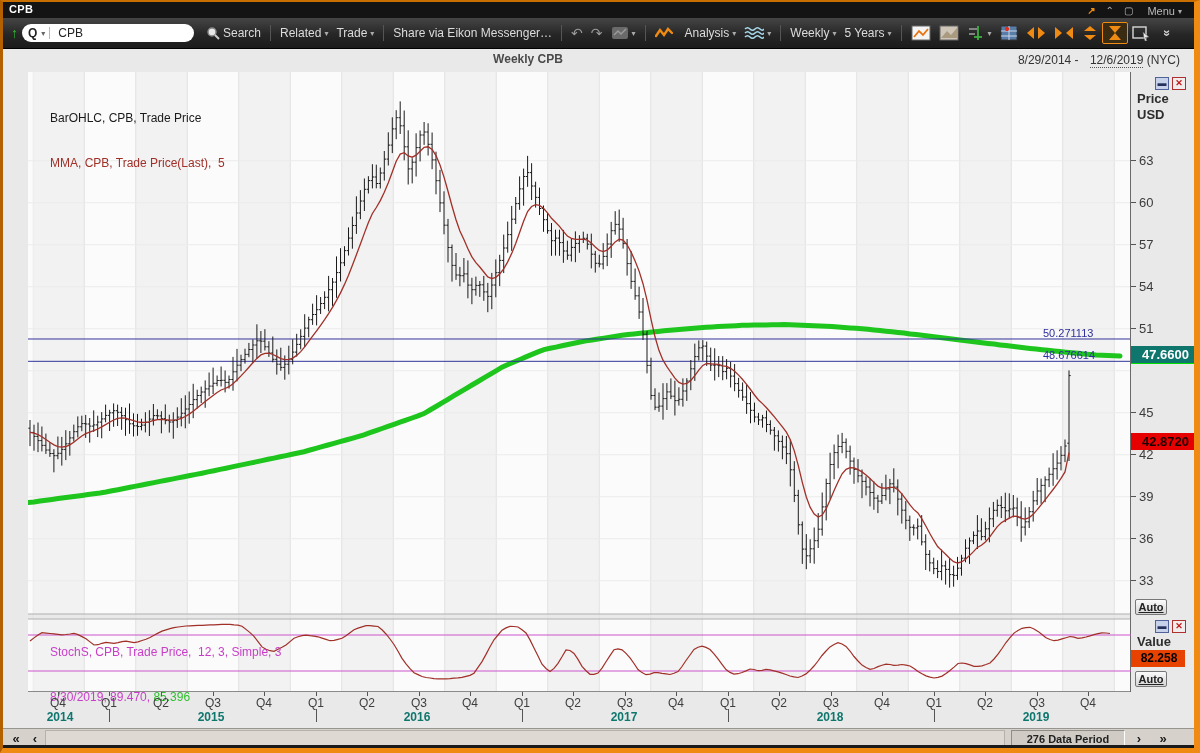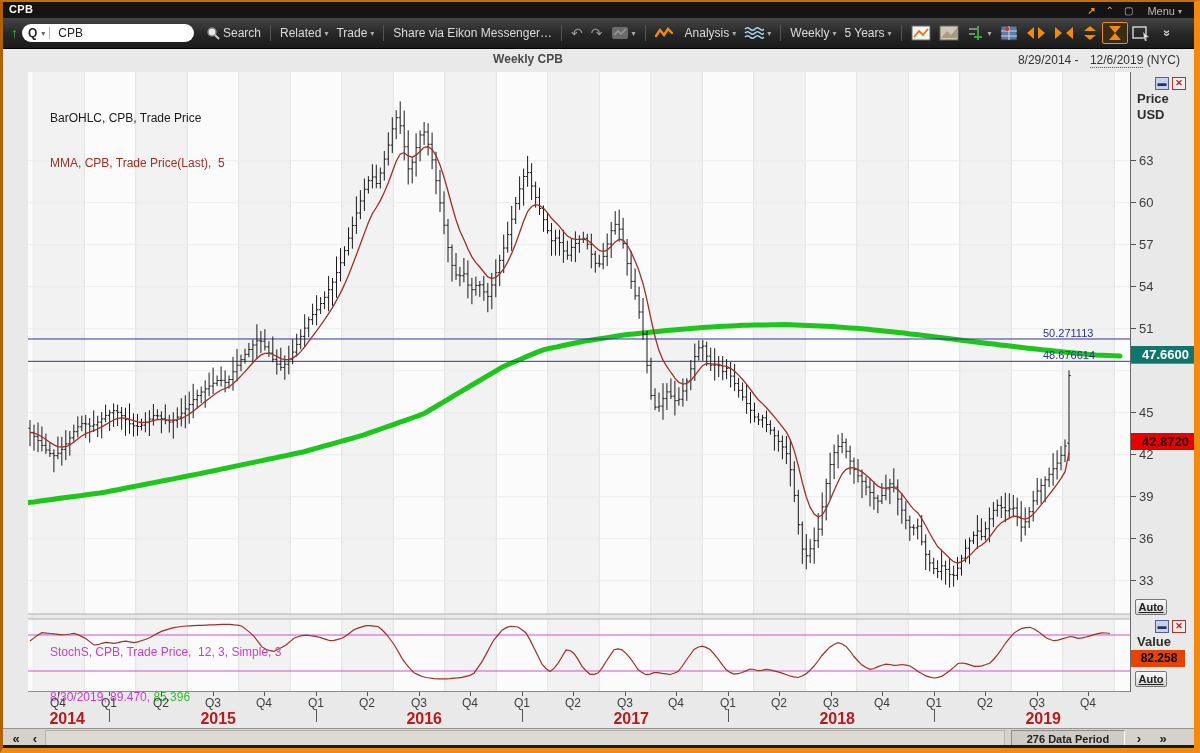--- a/index.html
+++ b/index.html
@@ -54,21 +54,21 @@
             border:1px solid #777;border-radius:2px;font-size:11px;font-weight:bold;color:#222;
             text-align:center;line-height:14px;text-decoration:underline;}
   .panel-ctl{position:absolute;display:flex;gap:3px;}
   .pc-box{width:14px;height:13px;box-sizing:border-box;font-size:9px;line-height:11px;text-align:center;}
   .pc-min{background:#c7d2ea;border:1px solid #51629a;color:#26305c;font-weight:bold;}
   .pc-close{background:#f2ecec;border:1px solid #b03030;color:#c01818;font-weight:bold;}
   
   #xaxis{position:absolute;left:25px;top:690px;width:1103px;height:36px;}
   .qtick{position:absolute;top:0;width:1px;height:4px;background:#555;}
   .qlab{position:absolute;top:4px;width:30px;margin-left:-15px;text-align:center;font-size:12px;color:#3e3e3e;}
-  .ylab{position:absolute;top:18px;width:50px;margin-left:-25px;text-align:right;font-size:16px;font-weight:bold;color:#b91c1c;}
+  .ylab{position:absolute;top:18px;width:50px;margin-left:-25px;text-align:center;font-size:12px;font-weight:bold;color:#0f766e;}
   .ysep{position:absolute;top:17px;width:1px;height:13px;background:#555;}
   
   .scrollbar{position:absolute;left:0;top:726px;width:1191px;height:20px;background:#d6d2cb;border-top:1px solid #979590;}
   .sb-btn{position:absolute;top:1px;height:18px;font-size:13px;font-weight:bold;color:#1a1a1a;text-align:center;line-height:18px;}
   .sb-thumb{position:absolute;left:42px;top:1px;width:960px;height:18px;background:#dedad3;border:1px solid #b5b2ab;box-sizing:border-box;}
   .sb-label{position:absolute;left:1008px;top:1px;width:112px;height:17px;background:#d0ccc5;
             border:1px solid;border-color:#8f8d88 #fdfdfb #fdfdfb #8f8d88;
             font-size:11px;font-weight:bold;color:#222;text-align:center;line-height:17px;}
 </style>
 </head>

